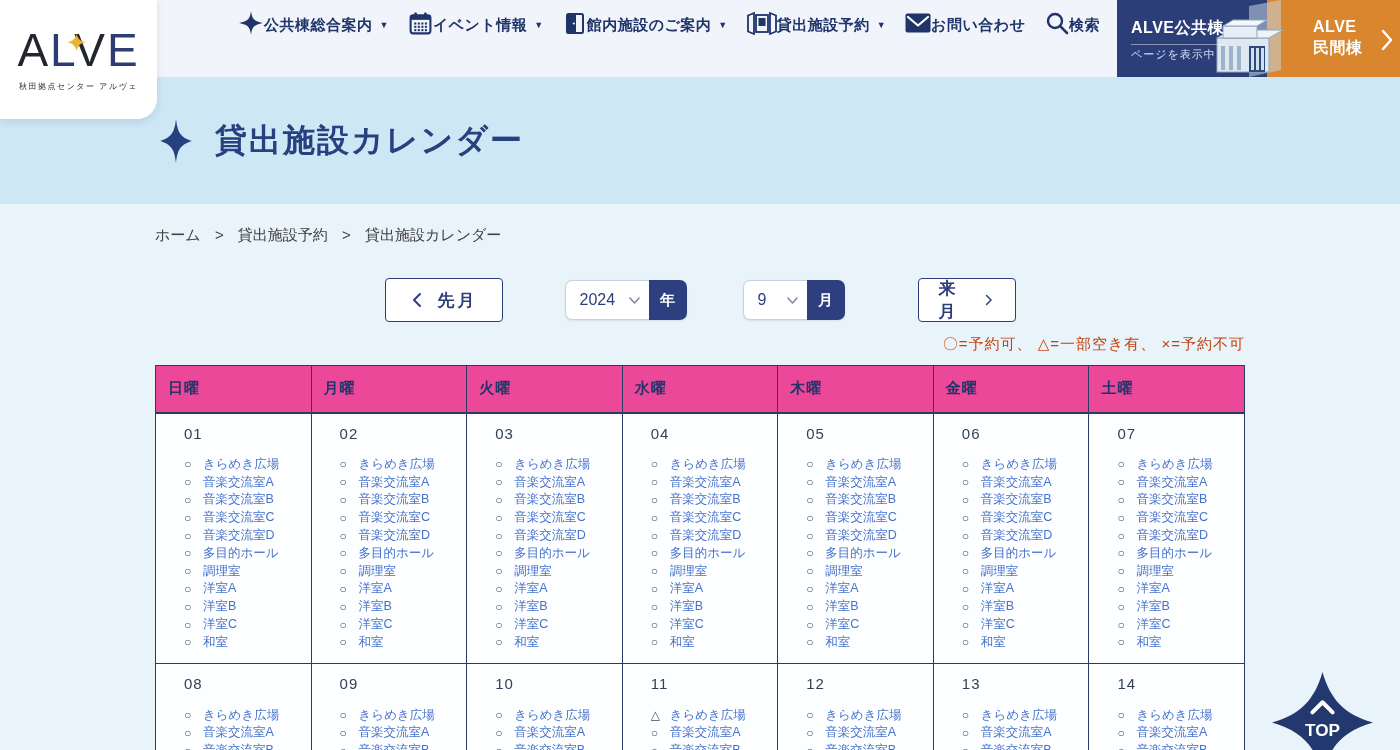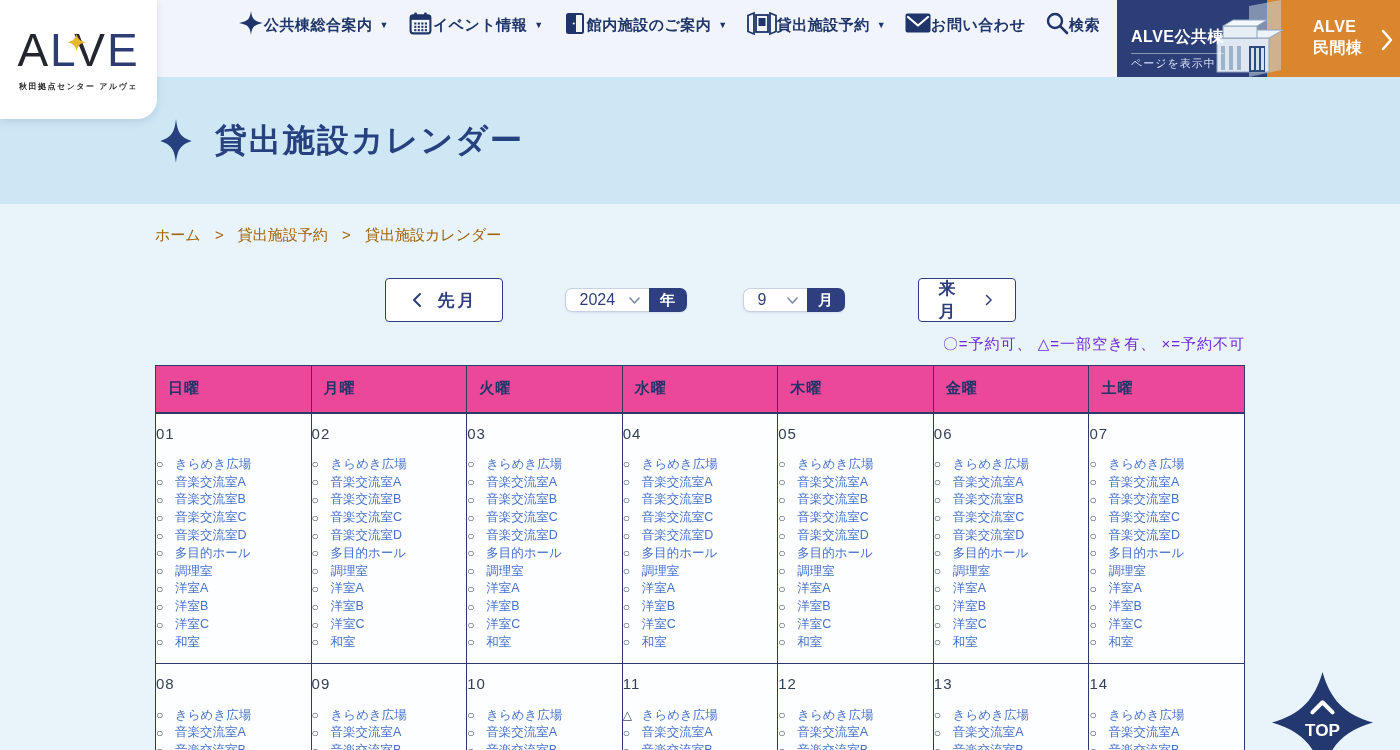--- a/index.html
+++ b/index.html
@@ -13,80 +13,80 @@
   .topnav { position:absolute; top:0; left:0; width:1400px; height:77px; background:#f1f5fb; z-index:3; }
   .logo-card {
     position:absolute; top:0; left:0; width:157px; height:119px; background:#ffffff;
     border-radius:0 0 20px 0; box-shadow:0 3px 8px rgba(40,60,100,.12); z-index:6;
     display:flex; flex-direction:column; align-items:center; justify-content:center;
   }
   .logo-word { font-size:46px; letter-spacing:2px; line-height:1; position:relative; font-weight:400; }
   .logo-word .lA,.logo-word .lV { color:#23262e; }
   .logo-word .lL,.logo-word .lE { color:#2e3c74; }
   .logo-star { position:absolute; left:49px; top:4px; font-size:24px; color:#e8b62f; text-shadow:0 0 1px #c79417; }
-  .logo-caption { margin-top:8px; font-size:8px; letter-spacing:1.5px; color:#2b2b2b; white-space:nowrap;font-weight:bold; }
+  .logo-caption { margin-top:8px; font-size:8px; letter-spacing:1.5px; color:#2b2b2b; white-space:nowrap; }
   .nav-items {
     position:absolute; left:238px; right:300px; top:9px; height:60px;
     display:flex; justify-content:space-between; align-items:flex-start; list-style:none;
   }
   .nav-item { display:flex; align-items:center; cursor:pointer; }
   .nav-icon { height:28px; display:flex; align-items:center; justify-content:center; }
   .nav-label-row { margin-top:4px; display:flex; align-items:center; }
   .nav-label { font-size:15px; font-weight:600; color:#1f3569; letter-spacing:.5px; }
   .nav-caret { font-size:9px; color:#1f3569; margin-left:7px; }
   
   .banner { position:absolute; top:0; right:0; width:283px; height:77px; background:#2c3e78; cursor:pointer; overflow:hidden; z-index:4; }
   .banner-orange { position:absolute; top:0; right:0; width:133px; height:77px; background:#d9862f; }
-  .banner-public { position:absolute; left:14px; top:27px; }
+  .banner-public { position:absolute; left:14px; top:18px; }
   .banner-public-title { color:#ffffff; font-size:16px; font-weight:700; letter-spacing:.5px; }
   .banner-public-sub { margin-top:5px; padding-top:2px; border-top:1px solid rgba(255,255,255,.45); color:#d8e1f6; font-size:11px; letter-spacing:1px; }
   .banner-building { position:absolute; left:88px; top:0; }
   .banner-private { position:absolute; left:196px; top:17px; color:#fff; font-size:16px; font-weight:700; line-height:1.3; letter-spacing:.5px; }
   .banner-chevron { position:absolute; right:7px; top:29px; }
   
   .title-band { position:absolute; top:77px; left:0; width:1400px; height:127px; background:#cde7f5; display:flex; align-items:center; }
   .title-inner { margin-left:157px; display:flex; align-items:center; }
   .title-star { margin-right:20px; display:flex; }
   .page-title { font-size:32px; font-weight:700; color:#27407f; letter-spacing:2px; }
   
   .content { position:absolute; top:204px; left:0; width:1400px; }
   .inner { margin:0 155px; }
-  .breadcrumb { margin-top:22px; font-size:15px; color:#a16207; }
+  .breadcrumb { margin-top:22px; font-size:15px; color:#404040; }
   .breadcrumb .crumb-link { cursor:pointer; }
   .breadcrumb .sep { margin:0 10px; }
   
   .controls { margin-top:33px; display:flex; justify-content:center; align-items:center;gap:48px; }
   .pager-btn {
     height:44px; background:#ffffff; border:1px solid #2d3e7b; border-radius:4px;
     display:flex; align-items:center; justify-content:center; cursor:pointer; padding:0 20px;
   }
   .pager-btn .pager-label { font-size:17px; font-weight:700; color:#2d3e7b; letter-spacing:3px; }
   .pager-btn svg { margin:0 2px; }
   .pager-prev { width:118px; margin-right:14px; }
   .pager-next { width:98px; margin-left:25px; }
-  .sel-group { display:flex; height:24px; margin-right:8px; border-radius:7px; box-shadow:0 1px 2px rgba(60,80,120,.10); }
+  .sel-group { display:flex; height:40px; margin-right:8px; border-radius:7px; box-shadow:0 1px 2px rgba(60,80,120,.10); }
   .sel-box {
     background:#ffffff; border:1px solid #c7d2e0; border-right:none; border-radius:7px 0 0 7px;
     display:flex; align-items:center; justify-content:space-between; padding:0 9px 0 14px; cursor:pointer;
   }
   .sel-value { font-size:16px; color:#2d3e7b; margin-right:10px; }
   .unit-box {
     width:38px; background:#2e3f80; border-radius:0 7px 7px 0; color:#ffffff;
     font-size:15px; font-weight:700; display:flex; align-items:center; justify-content:center;
   }
   .sel-year { width:84px; } .sel-month { width:64px; }
   
-  .legend { margin-top:13px; text-align:right; font-size:15px; color:#6d28d9; letter-spacing:1px; }
+  .legend { margin-top:13px; text-align:right; font-size:15px; color:#c2410c; letter-spacing:1px; }
   
   .cal-table { margin-top:11px; width:1090px; border-collapse:collapse; table-layout:fixed; background:#fdfeff; }
   .cal-table th {
     height:47px; background:#ec4899; border:1px solid #2b3a66; border-bottom:2px solid #2b3a66;
     font-size:15px; font-weight:700; color:#1f3569; text-align:left; padding-left:12px; letter-spacing:1px;
   }
-  .cal-table td { border:1px solid #2b3a66; vertical-align:top; padding:11px 10px 12px 0; height:251px; }
+  .cal-table td { border:1px solid #2b3a66; vertical-align:top; padding:11px 10px 12px 28px; height:251px; }
   .day-number { font-size:15px; color:#333f55; letter-spacing:1px; }
   .fac-list { list-style:none; margin-top:14px; }
   .fac-line { display:flex; align-items:center; height:17.8px; white-space:nowrap; }
   .fac-symbol { font-size:12px; color:#3c4963; width:19px; flex:0 0 19px; }
   .fac-link { font-size:12.5px; color:#4672cc; text-decoration:none; cursor:pointer; }
   
   .top-btn { position:absolute; left:1272px; top:672px; width:101px; height:101px; cursor:pointer; z-index:8; }
 </style>
 </head>
 <body>

